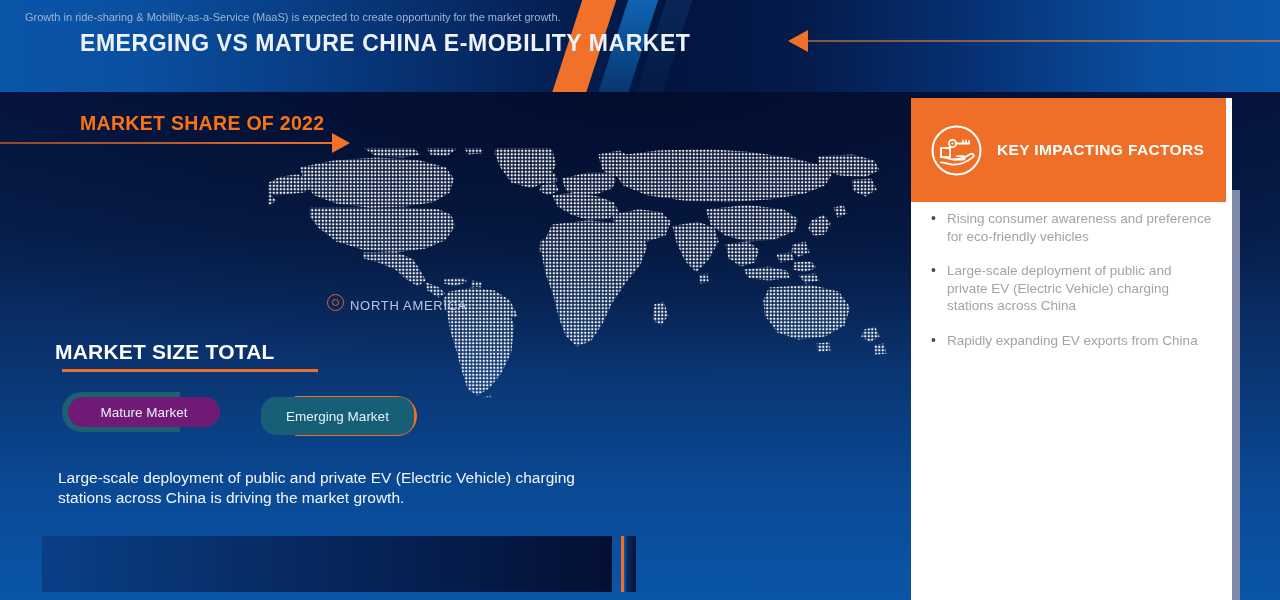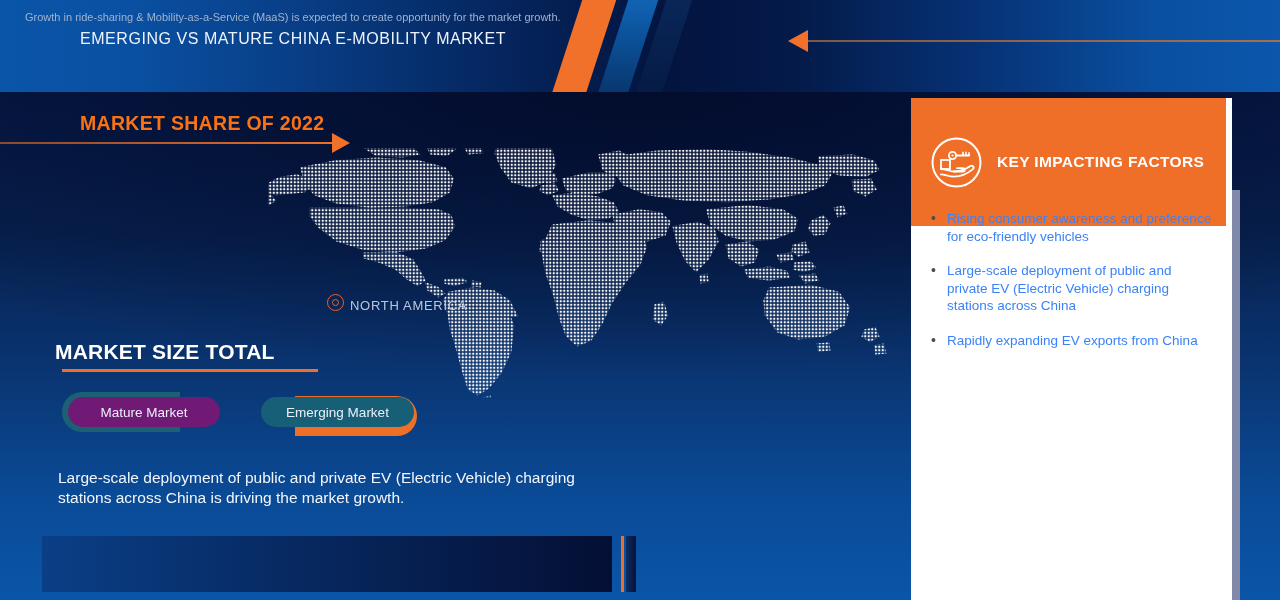--- a/index.html
+++ b/index.html
@@ -61,21 +61,21 @@
     left: 612px; width: 30px;
     background: linear-gradient(180deg, #1473c8 0%, #0b4f96 45%, #06244f 100%);
   }
   .stripe-dark {
     left: 650px; width: 26px;
     background: linear-gradient(180deg, #0a2a5e 0%, #05163d 100%);
   }
 
   .header-title {
     position: absolute; left: 80px; top: 30px;
-    font-size: 16px; font-weight: 400;
+    font-size: 23px; font-weight: 700;
     letter-spacing: .55px; color: #eef3fb;
     white-space: nowrap;
   }
 
   
   .hdr-arrow-line {
     position: absolute; left: 806px; top: 40px;
     width: 474px; height: 2px;
     background: linear-gradient(90deg, #8a5a46 0%, #9a6850 50%, #a9apt 100%);
     background: linear-gradient(90deg, #7e5746 0%, #95674f 60%, #a0704f 100%);
@@ -164,21 +164,21 @@
   }
 
   .pill-emerging-shadow {
     left: 295px; top: 396px;
     width: 122px; height: 40px;
     background: #ef6f28;
     border-radius: 0 20px 20px 0;
   }
   .pill-emerging {
     left: 261px; top: 397px;
-    width: 153px; height: 30px;
+    width: 153px; height: 38px;
     background: #175f77;
     border-radius: 15px;
   }
 
   
   .lead {
     position: absolute; left: 58px; top: 468px;
     width: 560px;
     font-size: 15.5px; line-height: 19.5px;
     color: #f2f6fc;
@@ -214,21 +214,21 @@
     width: 8px; height: 410px;
     background: #8189a8;
   }
   .kif-panel {
     position: absolute; left: 911px; top: 98px;
     width: 321px; height: 502px;
     background: #ffffff;
   }
   .kif-header {
     position: absolute; left: 911px; top: 98px;
-    width: 315px; height: 128px;
+    width: 315px; height: 104px;
     background: #ef6f28;
     display: flex; align-items: center;
   }
   .kif-icon {
     margin-left: 19px;
     width: 53px; height: 53px;
     flex: 0 0 53px;
   }
   .kif-icon svg { display: block; width: 53px; height: 53px; }
   .kif-title {
@@ -246,21 +246,21 @@
   .kif-item {
     display: flex; margin-bottom: 17px;
   }
   .kif-bullet {
     flex: 0 0 18px;
     font-size: 14px; line-height: 17.5px; color: #4c4c4c;
     padding-left: 2px;
   }
   .kif-text {
     font-size: 13.5px; line-height: 17.5px;
-    color: #3b82f6;
+    color: #a3a3a3;
   }
 </style>
 </head>
 <body>
 
 <div id="stage">
 
   <div class="body-bg"></div>
 
   <div class="header">

